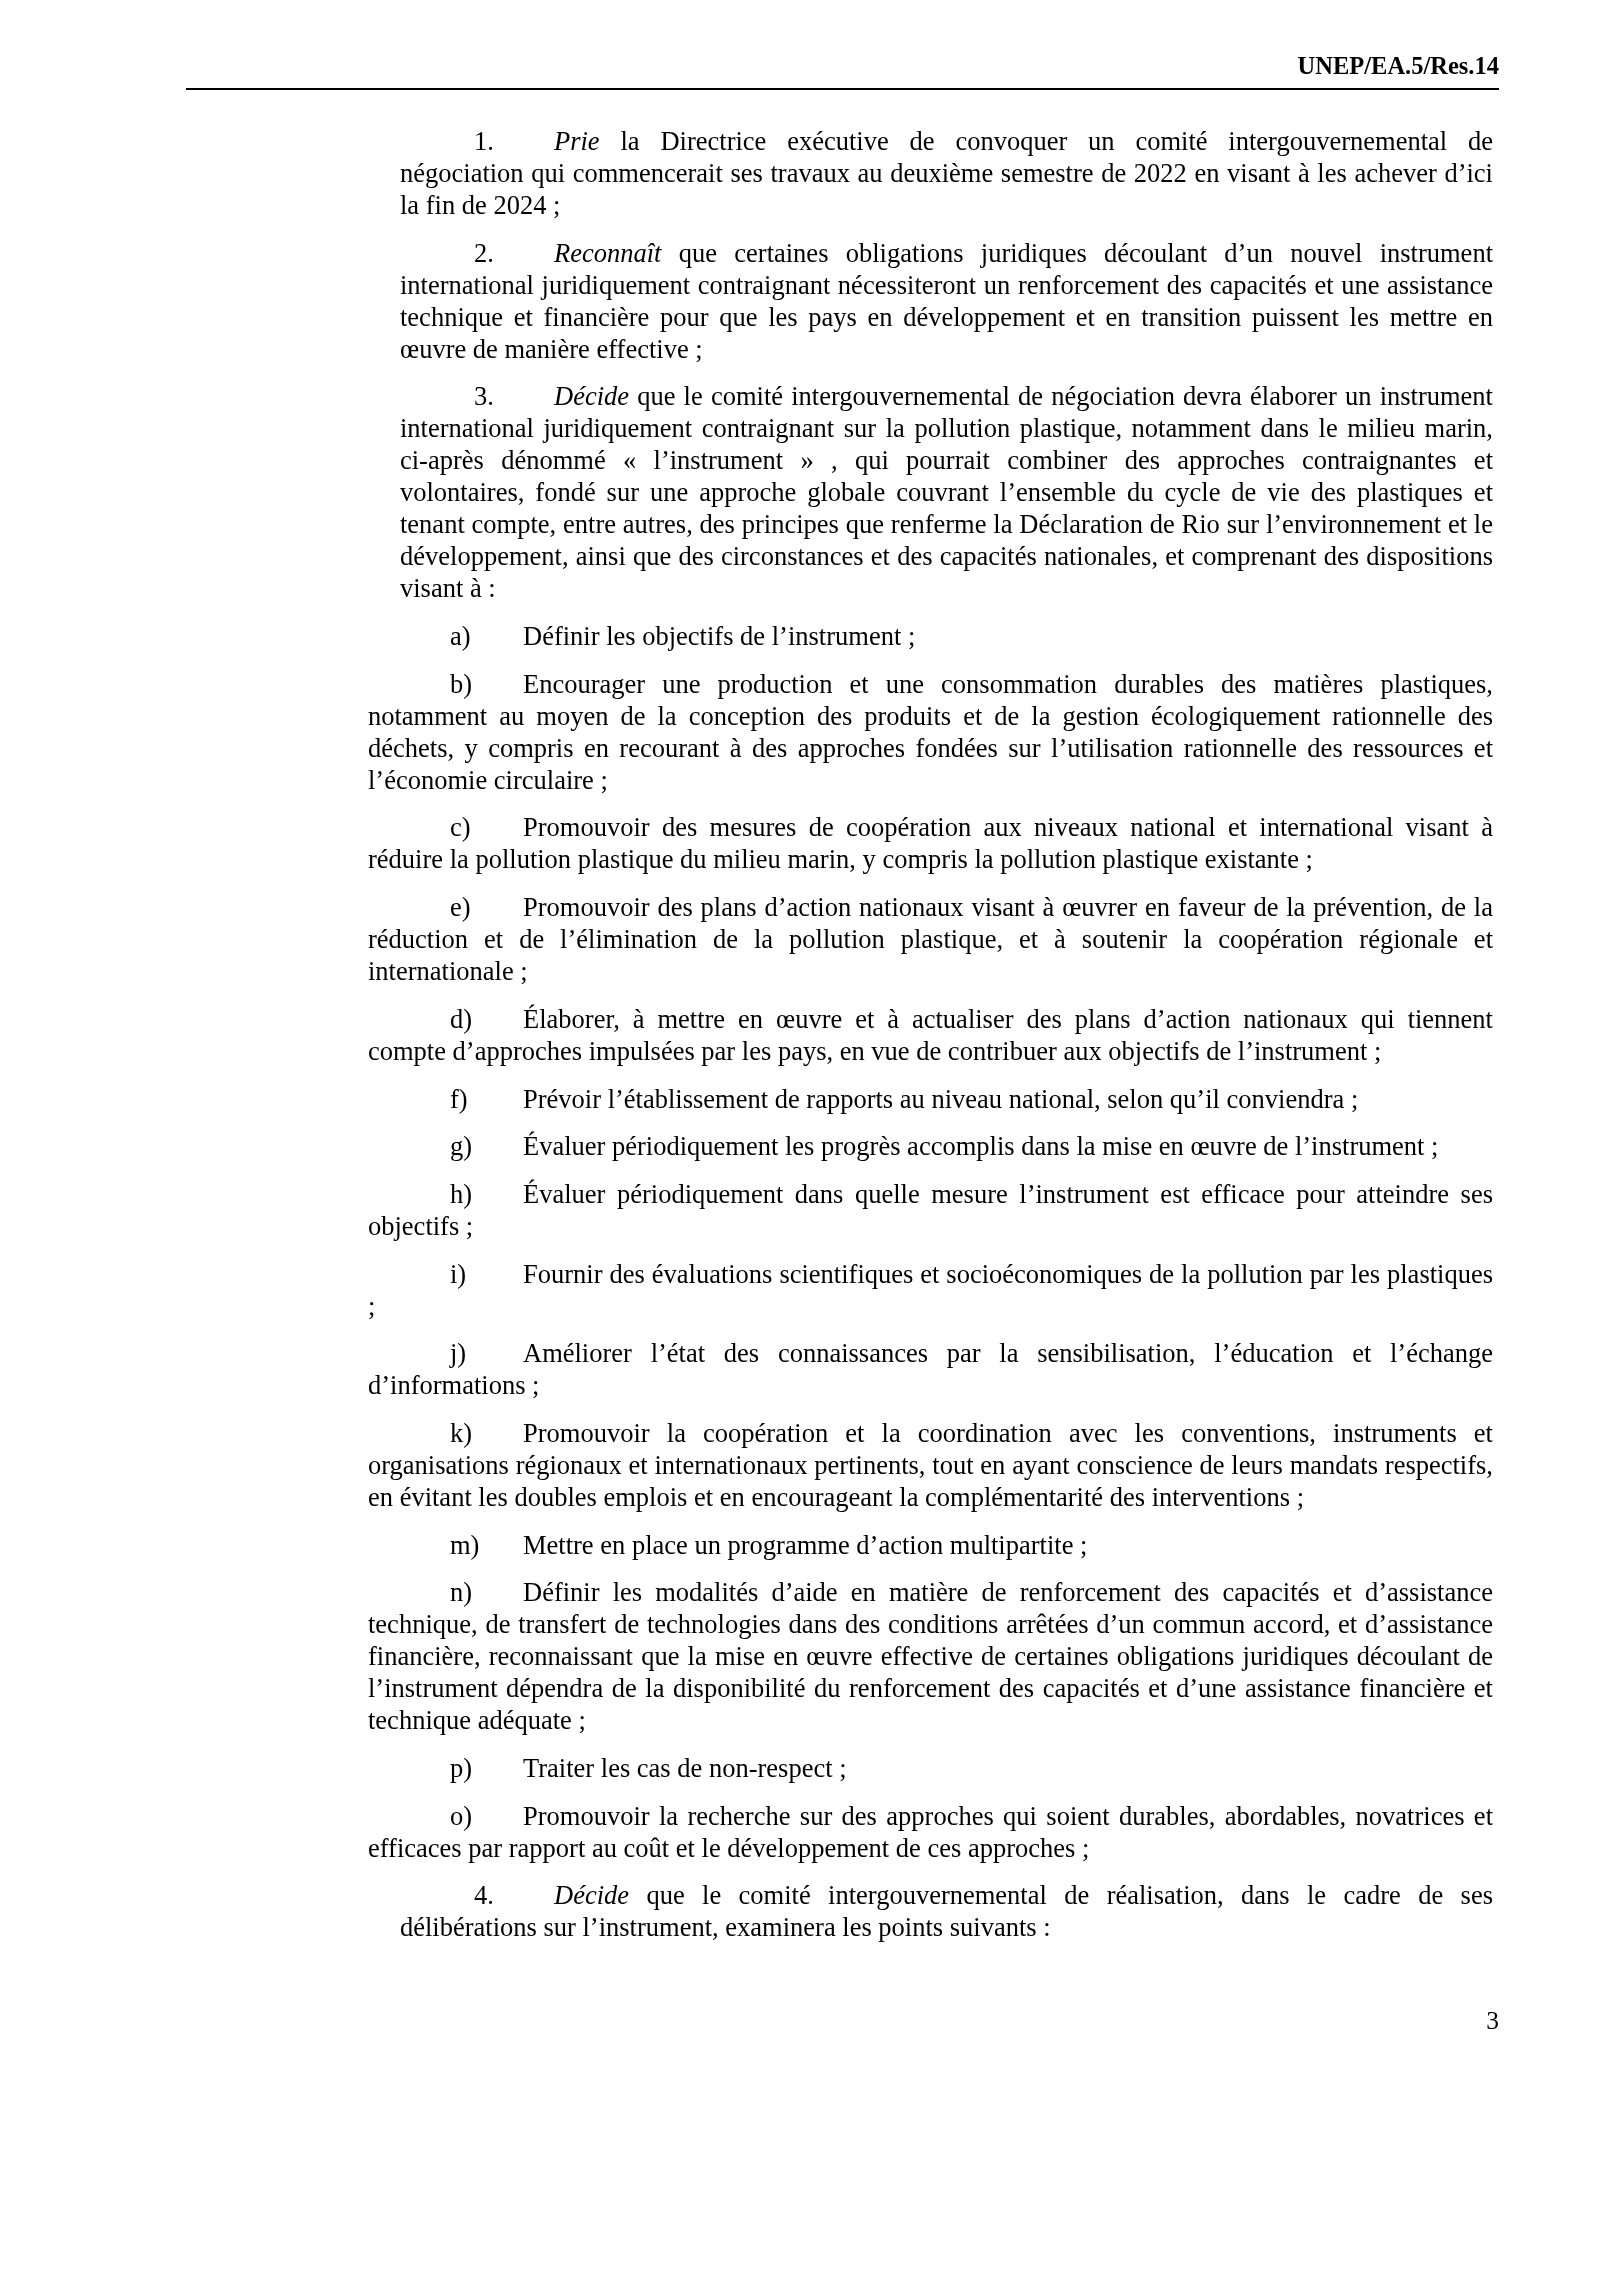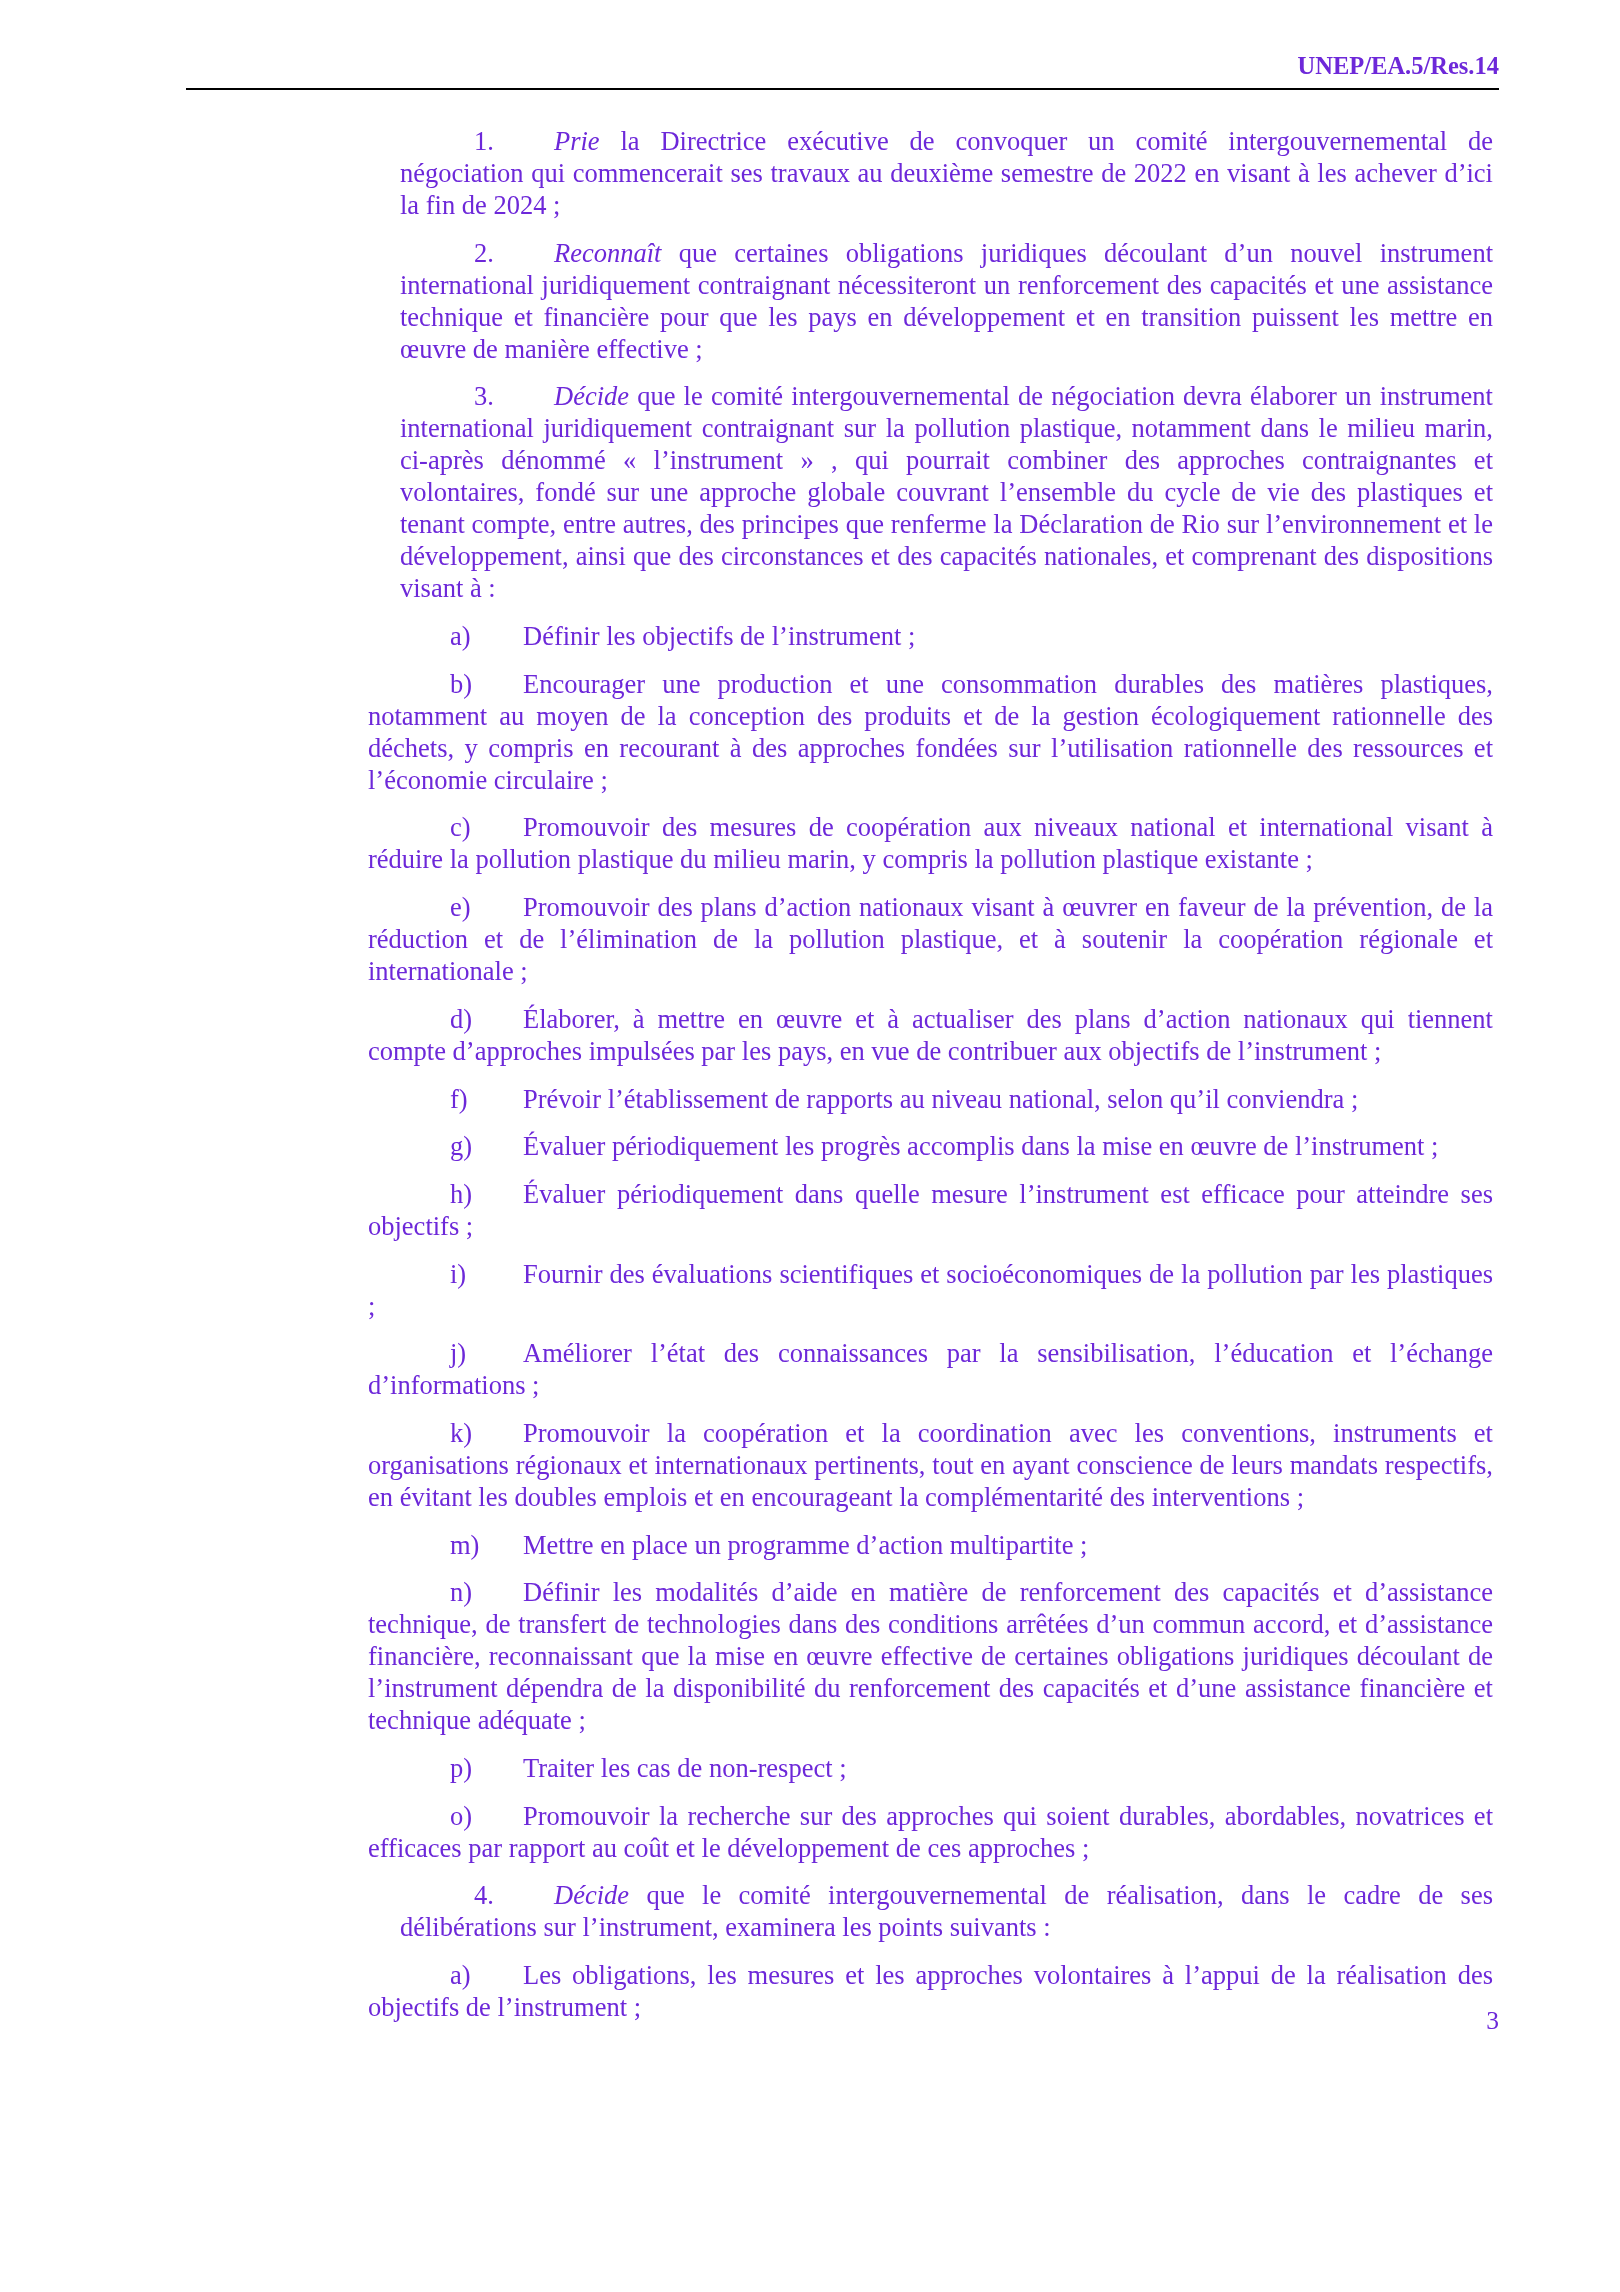--- a/index.html
+++ b/index.html
@@ -5,21 +5,21 @@
   html, body {
     margin: 0;
     padding: 0;
     background: #ffffff;
   }
   .page {
     position: relative;
     width: 1620px;
     height: 2177px;
     background: #ffffff;
-    color: #6d28d9;
+    color: #000000;
     font-family: "Liberation Serif", "DejaVu Serif", serif;
     overflow: hidden;
     box-sizing: border-box;
   }
   .page-header {
     position: absolute;
     top: 51px;
     left: 186px;
     right: 121px;
   }
@@ -88,21 +88,20 @@
     <p class="para letter"><span class="plabel">g)</span><em class="lead"></em><span class="ptext">Évaluer périodiquement les progrès accomplis dans la mise en œuvre de l’instrument ;</span></p>
     <p class="para letter"><span class="plabel">h)</span><em class="lead"></em><span class="ptext">Évaluer périodiquement dans quelle mesure l’instrument est efficace pour atteindre ses objectifs ;</span></p>
     <p class="para letter"><span class="plabel">i)</span><em class="lead"></em><span class="ptext">Fournir des évaluations scientifiques et socioéconomiques de la pollution par les plastiques ;</span></p>
     <p class="para letter"><span class="plabel">j)</span><em class="lead"></em><span class="ptext">Améliorer l’état des connaissances par la sensibilisation, l’éducation et l’échange d’informations ;</span></p>
     <p class="para letter"><span class="plabel">k)</span><em class="lead"></em><span class="ptext">Promouvoir la coopération et la coordination avec les conventions, instruments et organisations régionaux et internationaux pertinents, tout en ayant conscience de leurs mandats respectifs, en évitant les doubles emplois et en encourageant la complémentarité des interventions ;</span></p>
     <p class="para letter"><span class="plabel">m)</span><em class="lead"></em><span class="ptext">Mettre en place un programme d’action multipartite ;</span></p>
     <p class="para letter"><span class="plabel">n)</span><em class="lead"></em><span class="ptext">Définir les modalités d’aide en matière de renforcement des capacités et d’assistance technique, de transfert de technologies dans des conditions arrêtées d’un commun accord, et d’assistance financière, reconnaissant que la mise en œuvre effective de certaines obligations juridiques découlant de l’instrument dépendra de la disponibilité du renforcement des capacités et d’une assistance financière et technique adéquate ;</span></p>
     <p class="para letter"><span class="plabel">p)</span><em class="lead"></em><span class="ptext">Traiter les cas de non-respect ;</span></p>
     <p class="para letter"><span class="plabel">o)</span><em class="lead"></em><span class="ptext">Promouvoir la recherche sur des approches qui soient durables, abordables, novatrices et efficaces par rapport au coût et le développement de ces approches ;</span></p>
     <p class="para num"><span class="plabel">4.</span><em class="lead">Décide</em><span class="ptext"> que le comité intergouvernemental de réalisation, dans le cadre de ses délibérations sur l’instrument, examinera les points suivants :</span></p>
-    <p class="para letter"><span class="plabel">a)</span><em class="lead"></em><span class="ptext">Les obligations, les mesures et les approches volontaires à l’appui de la réalisation des objectifs de l’instrument ;</span></p>
   </main>
 
   <footer>
     <div class="page-number">3</div>
   </footer>
 
 </div>
 
 
 </body></html>

